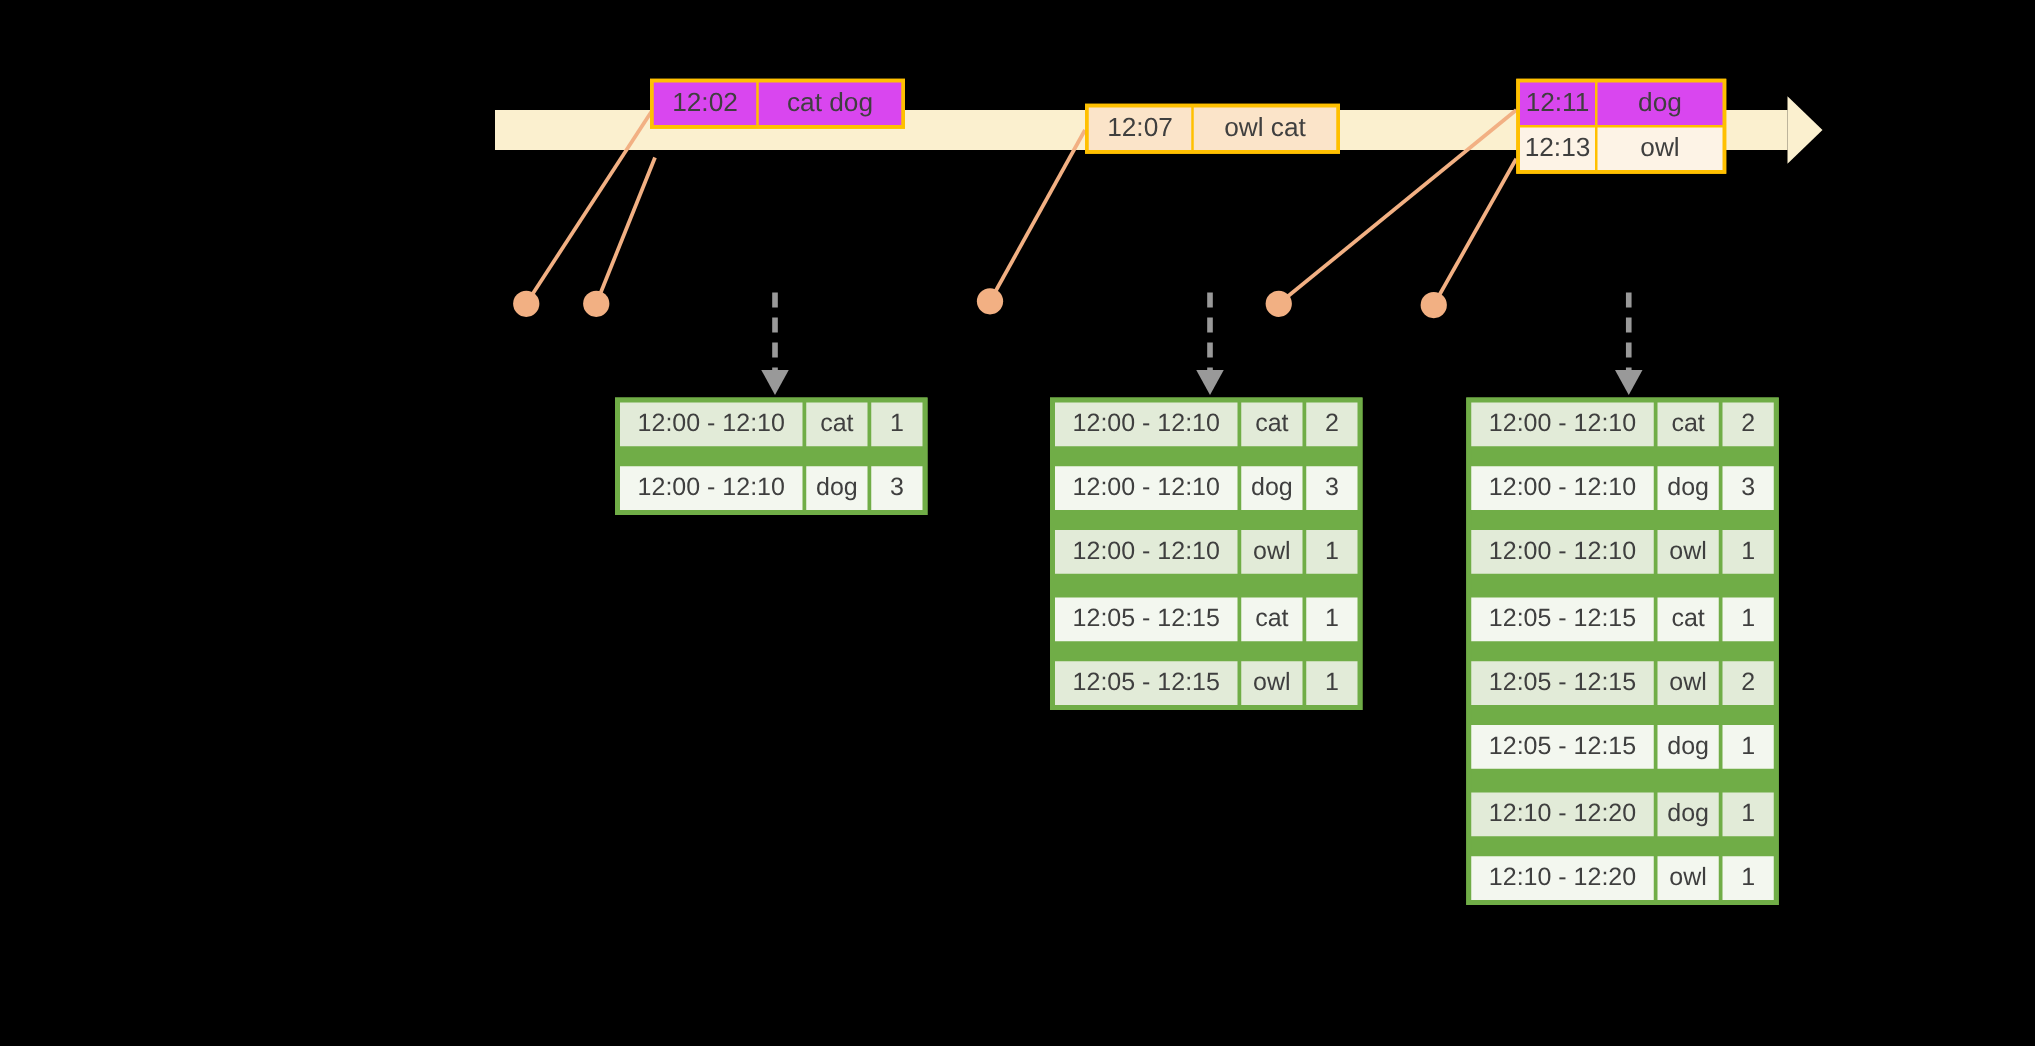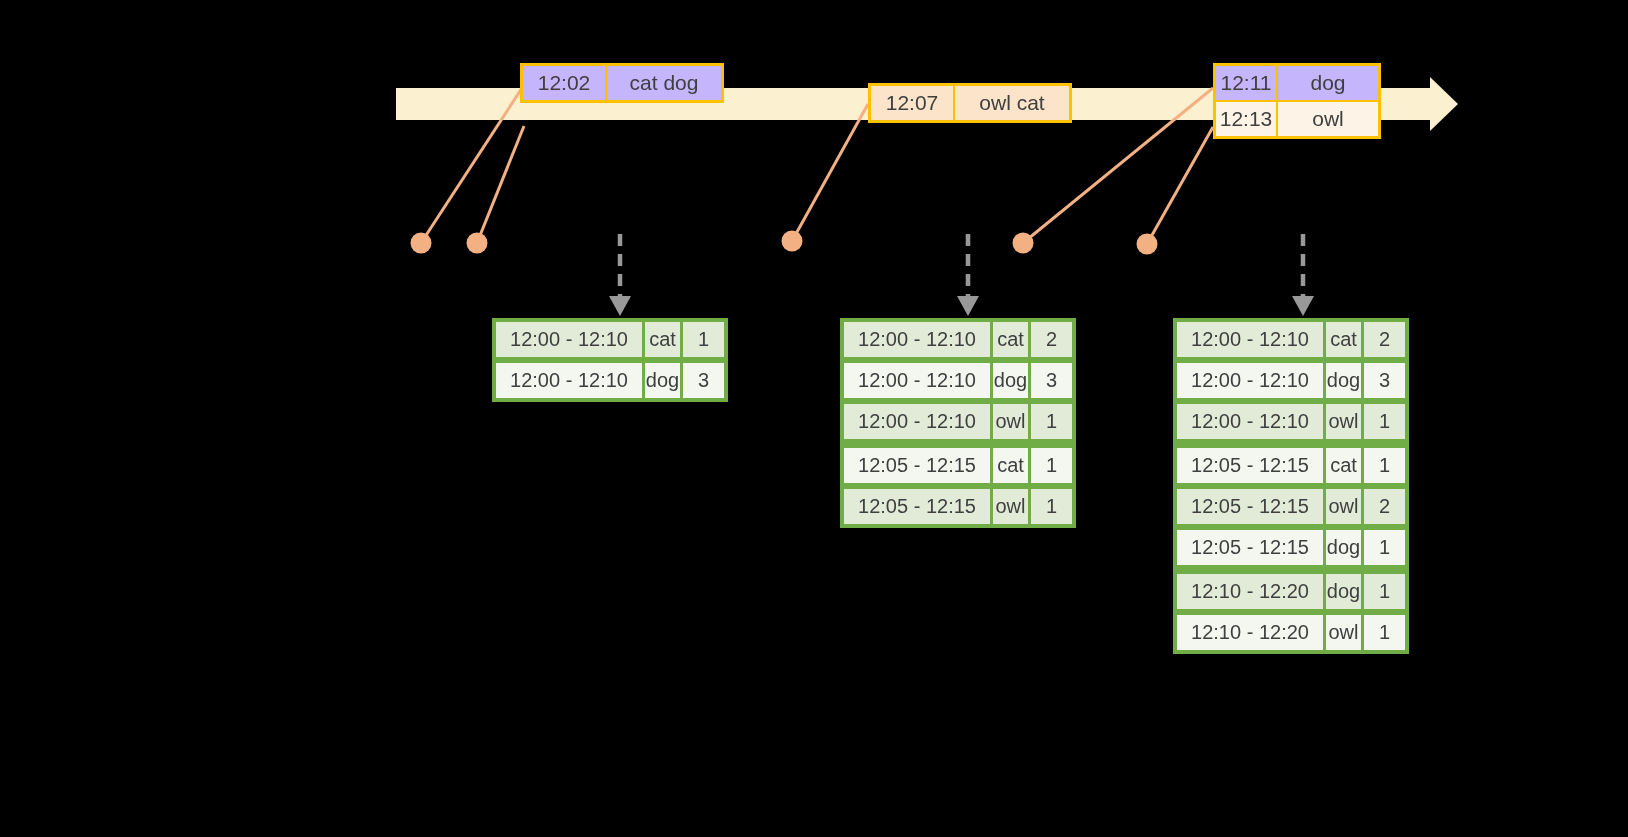--- a/index.html
+++ b/index.html
@@ -39,46 +39,46 @@
     align-items: center;
     justify-content: center;
     height: 34px;
     color: #3F3F3F;
     font-size: 21px;
   }
   .ecell.time  { width: 82px; }
   .ecell.words { width: 114px; }
   .etable.narrow .ecell.time  { width: 60px; }
   .etable.narrow .ecell.words { width: 100px; }
-  .erow.shade-dark  .ecell { background: #c4b5fd; }
+  .erow.shade-dark  .ecell { background: #d946ef; }
   .erow.shade-light .ecell { background: #FDF3E6; }
   .erow.shade-mid   .ecell { background: #FBE4C9; }
 
   
   .gtable {
     position: absolute;
     display: flex;
     flex-direction: column;
-    gap: 6px;
+    gap: 16px;
     background: #70AD47;
     border: 4px solid #70AD47;
     z-index: 2;
   }
   .grow { display: flex; gap: 3px; }
   .grow.group-start { margin-top: 3px; }
   .gcell {
     display: flex;
     align-items: center;
     justify-content: center;
     height: 35px;
     color: #3F3F3F;
     font-size: 20px;
   }
   .gcell.window { width: 146px; }
-  .gcell.word   { width: 35px; }
+  .gcell.word   { width: 49px; }
   .gcell.count  { width: 41px; }
   .grow.shade-dark  .gcell { background: #E2EBD8; }
   .grow.shade-light .gcell { background: #F3F7EF; }
 </style>
 </head>
 <body>
 
 <div id="stage">
 
   <svg id="connector-layer" viewBox="0 0 1628 837" xmlns="http://www.w3.org/2000/svg">

